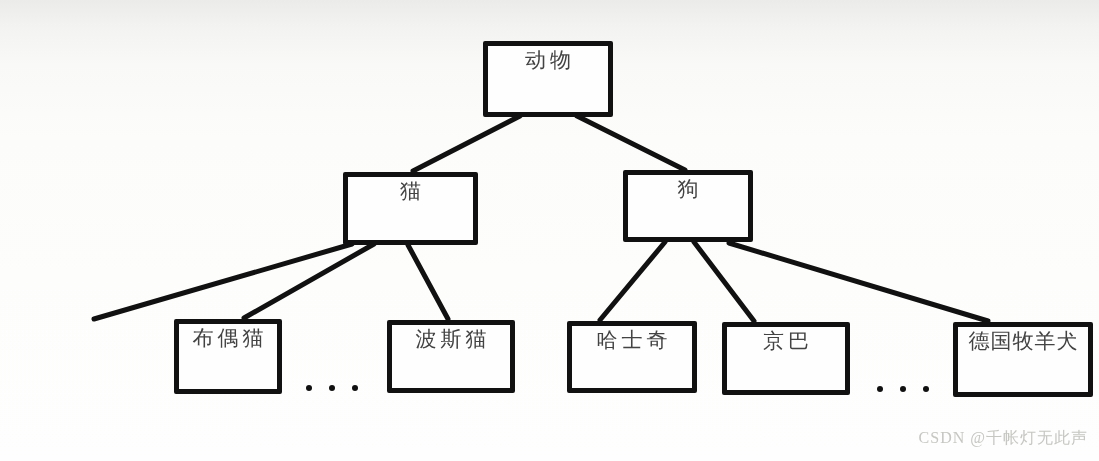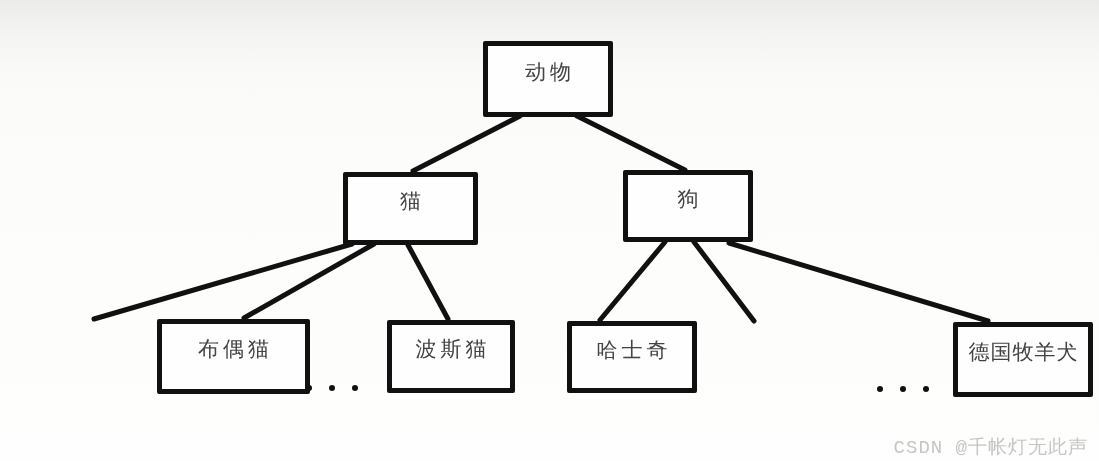--- a/index.html
+++ b/index.html
@@ -27,21 +27,20 @@
     stroke-width: 5;
     stroke-linecap: round;
   }
   .node {
     position: absolute;
     box-sizing: border-box;
     border: 5px solid #111111;
     border-radius: 2px;
     background: #fefefe;
     display: flex;
-    align-items: center;
     justify-content: center;
     padding-bottom: 15px;
   }
   .node .label {
     font-size: 21px;
     letter-spacing: 4px;
     color: #434343;
     white-space: nowrap;
     text-indent: 4px; 
   }
@@ -59,26 +58,25 @@
     width: 6px;
     height: 6px;
     border-radius: 50%;
     background: #101010;
     display: block;
   }
   .watermark {
     position: absolute;
     right: 11px;
     top: 428px;
-    font-family: Liberation Mono, monospace;
-    font-size: 19px;
+    font-family: Liberation Serif, serif;
+    font-size: 16px;
     color: #c6c6c2;
     letter-spacing: 1px;
     white-space: nowrap;
-    margin-top: 6px;
   }
 </style>
 </head>
 <body>
 
 <div class="stage">
 
   <svg class="edges" viewBox="0 0 1099 461" xmlns="http://www.w3.org/2000/svg">
     <line x1="520" y1="116" x2="413" y2="171"></line>
     <line x1="577" y1="116" x2="685" y2="170"></line>
@@ -96,38 +94,41 @@
 
   <div class="node" style="left:343px; top:172px; width:135px; height:73px;">
     <span class="label">猫</span>
   </div>
 
   <div class="node" style="left:623px; top:170px; width:130px; height:72px;">
     <span class="label">狗</span>
   </div>
 
 
-  <div class="node" style="left:157px; top:319px; width:153px; height:75px;">
+  <div class="node" style="left:174px; top:319px; width:108px; height:75px;">
     <span class="label">布偶猫</span>
   </div>
 
   <div class="dots" style="left:306px; top:385px;">
     <span></span>
     <span></span>
     <span></span>
   </div>
 
   <div class="node" style="left:387px; top:320px; width:128px; height:73px;">
     <span class="label">波斯猫</span>
   </div>
 
   <div class="node" style="left:567px; top:321px; width:130px; height:72px;">
     <span class="label">哈士奇</span>
   </div>
 
+  <div class="node" style="left:722px; top:322px; width:128px; height:73px;">
+    <span class="label">京巴</span>
+  </div>
 
   <div class="dots" style="left:877px; top:386px;">
     <span></span>
     <span></span>
     <span></span>
   </div>
 
   <div class="node wide" style="left:953px; top:322px; width:140px; height:75px;">
     <span class="label">德国牧羊犬</span>
   </div>

